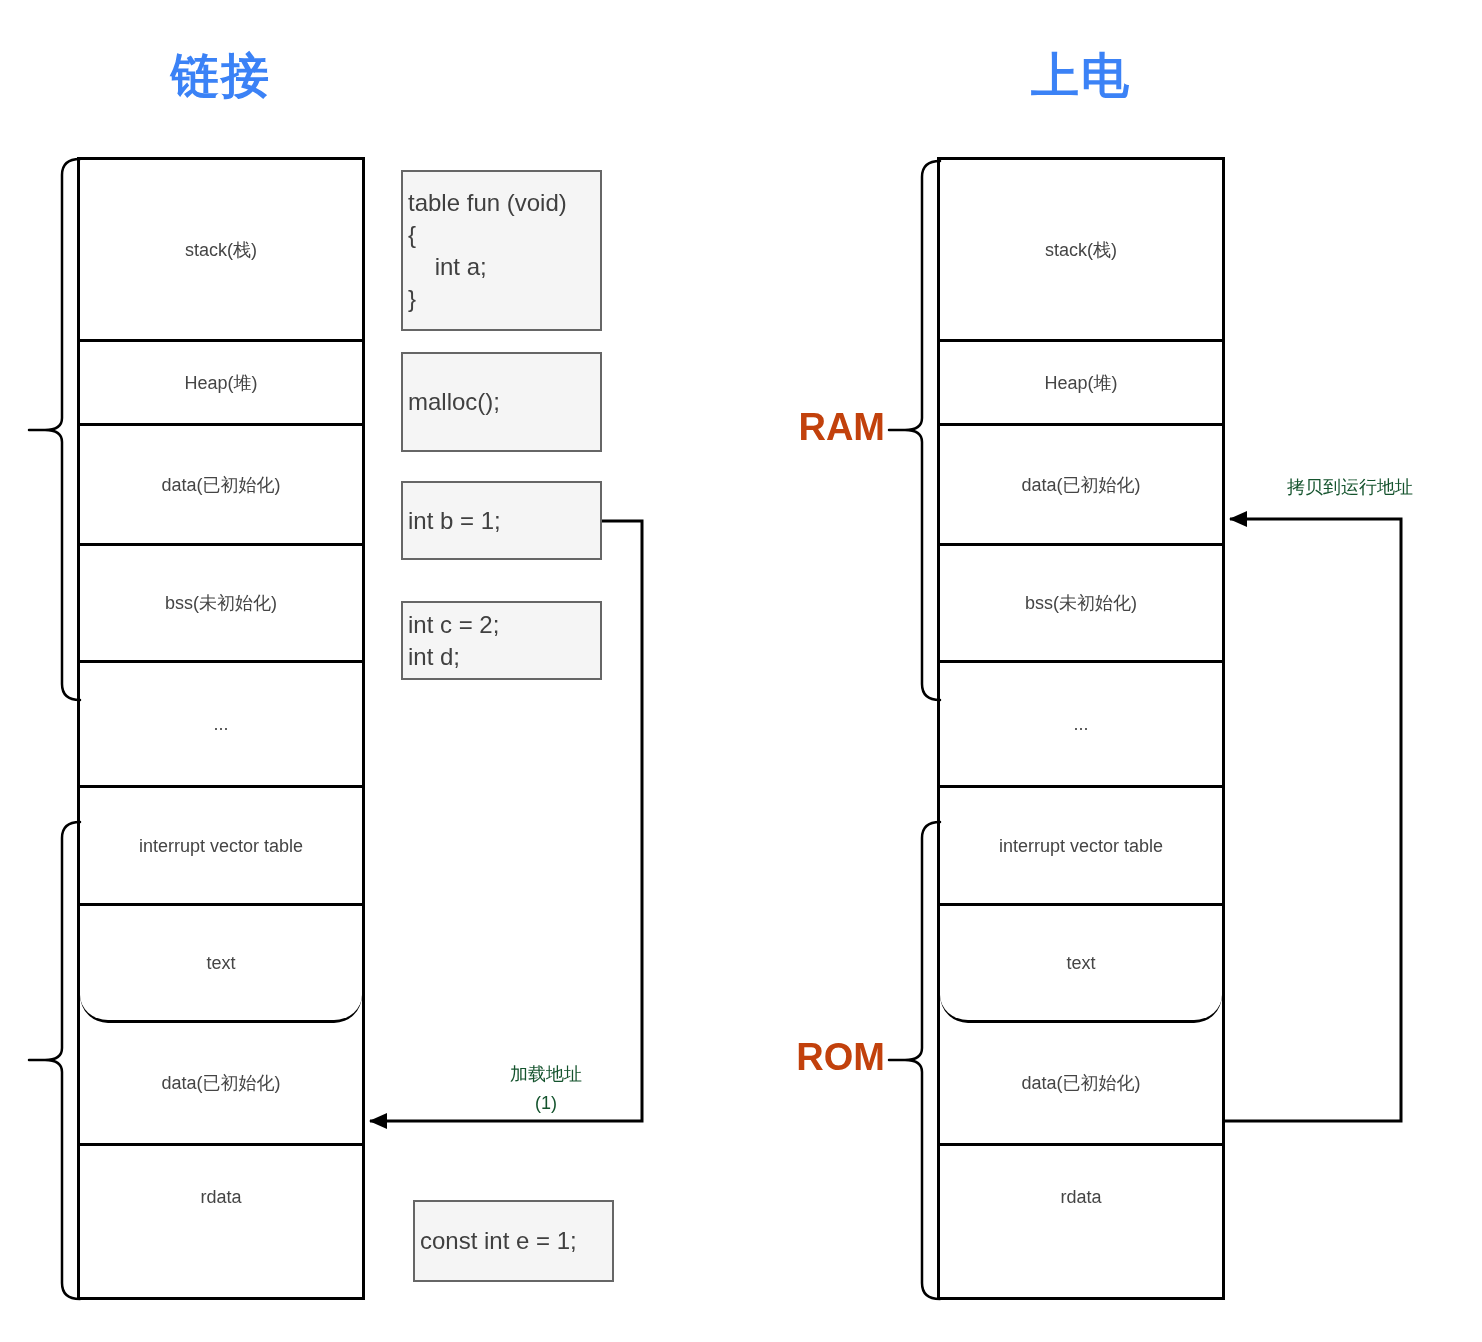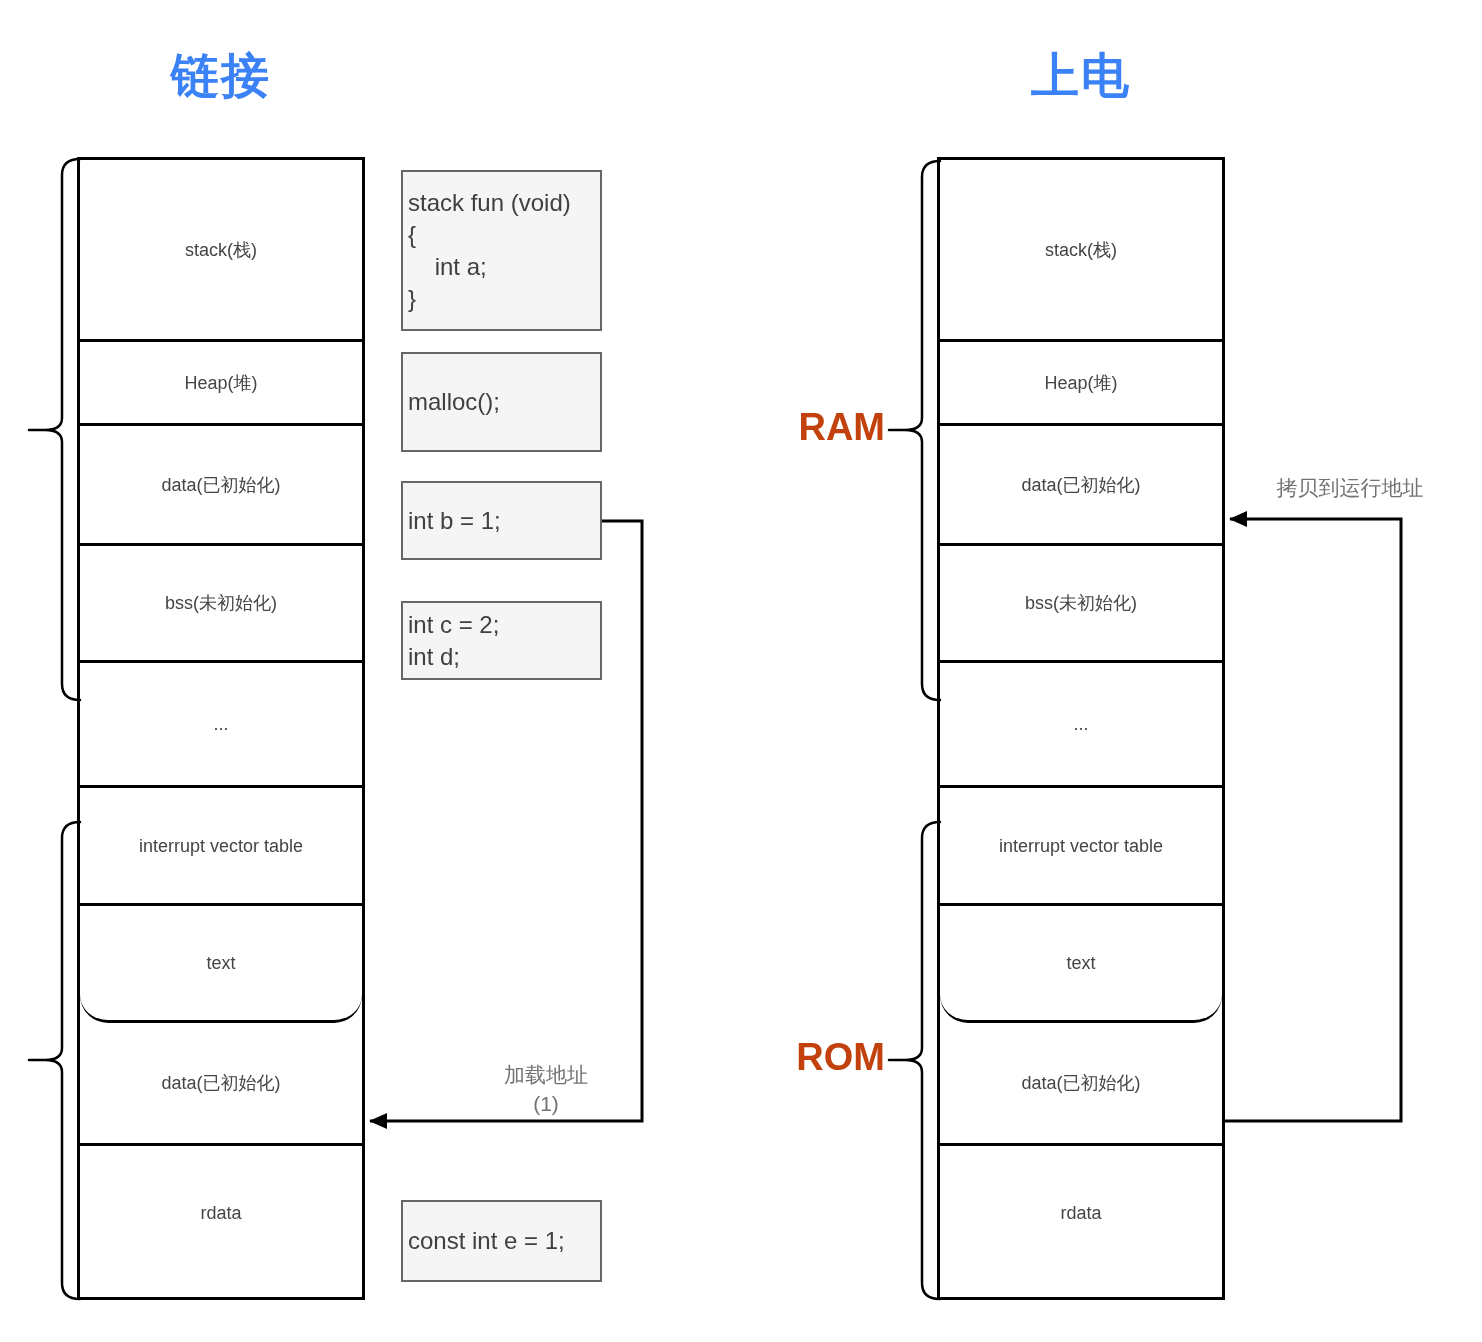--- a/index.html
+++ b/index.html
@@ -16,36 +16,36 @@
     border:3px solid #000000;box-sizing:border-box;background:#ffffff;
   }
   .mrow{
     box-sizing:border-box;border-bottom:3px solid #000000;
     display:flex;align-items:center;justify-content:center;text-align:center;
     font-size:18px;color:#454545;line-height:36px;padding:0 10px;
   }
   .mrow:last-child{border-bottom:none;}
   .r0{height:182px;} .r1{height:84px;} .r2{height:120px;} .r3{height:117px;}
   .r4{height:125px;} .r5{height:118px;} .r6{height:117px;border-radius:28px;} .r7{height:123px;}
-  .r8{height:102px;margin-top:16px;}
+  .r8{height:102px;}
   .code{
     position:absolute;left:401px;width:201px;box-sizing:border-box;
     background:#f5f5f5;border:2px solid #666666;color:#404040;
     font-size:24px;line-height:32px;white-space:pre;
     display:flex;align-items:center;padding-left:5px;
   }
   .overlay{position:absolute;left:0;top:0;pointer-events:none;}
   .brace{fill:none;stroke:#000000;stroke-width:2.5;stroke-linecap:round;}
   .conn{fill:none;stroke:#000000;stroke-width:3;}
   .side-label{
     position:absolute;width:120px;text-align:right;
     font-size:38px;font-weight:bold;color:#c2410c;
   }
   .arrow-label{
-    position:absolute;text-align:center;font-size:21px;color:#737373;line-height:29px;
+    position:absolute;text-align:center;font-size:18px;color:#14532d;line-height:29px;
   }
 </style>
 </head>
 <body>
 
 <div class="canvas">
 
   <div class="title" style="left:77px;">链接</div>
   <div class="title" style="left:937px;">上电</div>
 
@@ -66,29 +66,29 @@
     <div class="mrow r1">Heap(堆)</div>
     <div class="mrow r2">data(已初始化)</div>
     <div class="mrow r3">bss(未初始化)</div>
     <div class="mrow r4">...</div>
     <div class="mrow r5">interrupt vector table</div>
     <div class="mrow r6">text</div>
     <div class="mrow r7">data(已初始化)</div>
     <div class="mrow r8">rdata</div>
   </div>
 
-  <div class="code" style="top:170px;height:161px;">stack fun (void)
+  <div class="code" style="top:170px;height:161px;">table fun (void)
 {
     int a;
 }</div>
   <div class="code" style="top:352px;height:100px;">malloc();</div>
   <div class="code" style="top:481px;height:79px;">int b = 1;</div>
   <div class="code" style="top:601px;height:79px;">int c = 2;
 int d;</div>
-  <div class="code" style="top:1200px;height:82px;">const int e = 1;</div>
+  <div class="code" style="top:1200px;height:82px;margin-left:12px;">const int e = 1;</div>
 
   <div class="side-label" style="left:765px;top:406px;">RAM</div>
   <div class="side-label" style="left:765px;top:1036px;">ROM</div>
 
   <div class="arrow-label" style="left:446px;top:1060px;width:200px;">
     <div>加载地址</div>
     <div>(1)</div>
   </div>
   <div class="arrow-label" style="left:1240px;top:473px;width:220px;">拷贝到运行地址</div>
 

